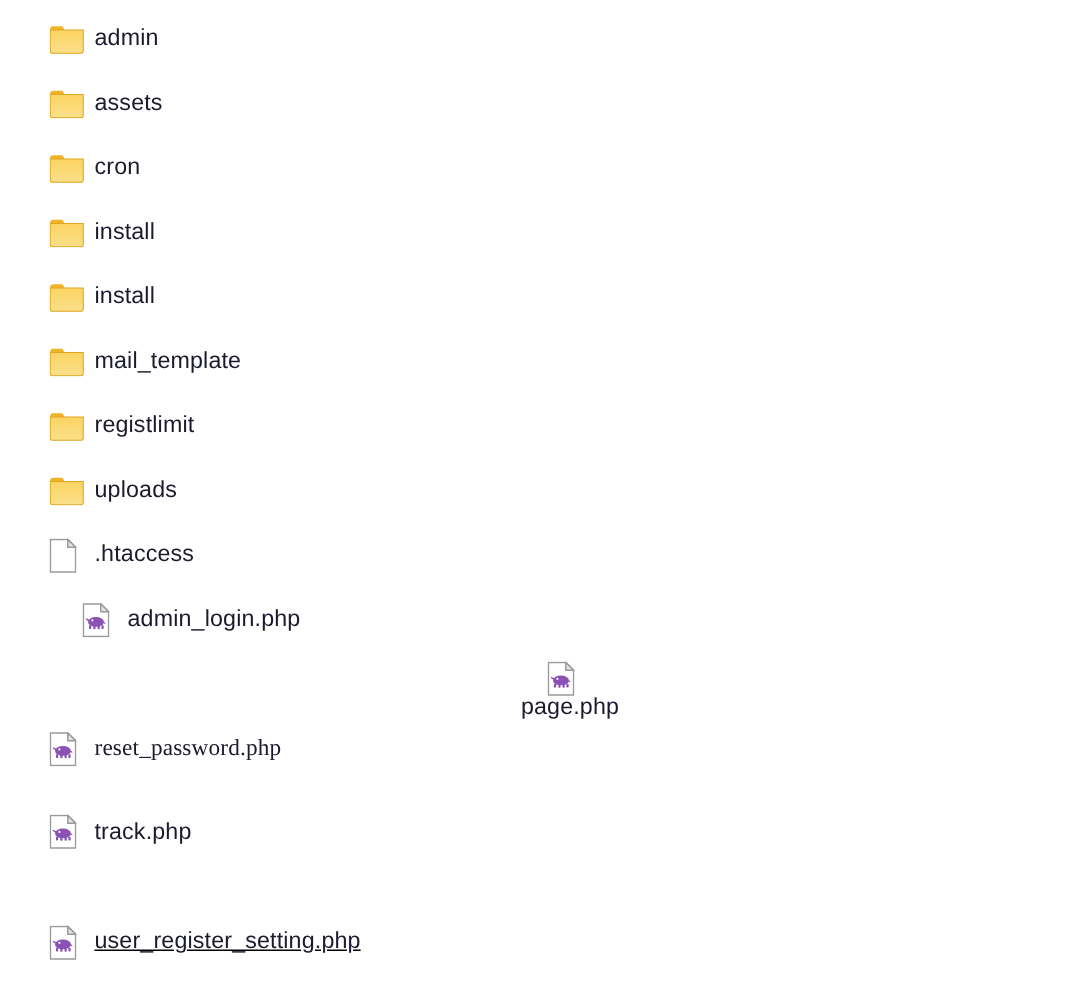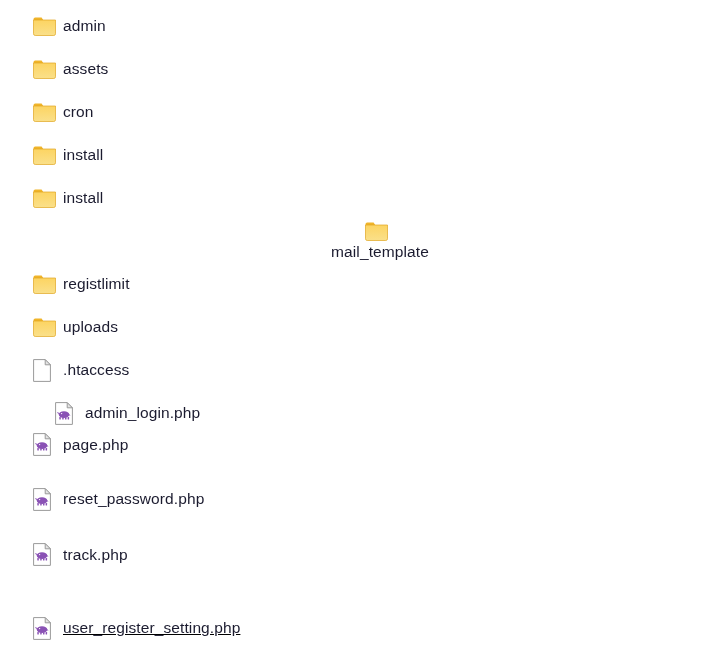--- a/index.html
+++ b/index.html
@@ -129,21 +129,21 @@
               <stop offset="0%" stop-color="#fcd462"></stop>
               <stop offset="100%" stop-color="#fae08a"></stop>
             </linearGradient>
           </defs>
           <path d="M0.5 2.2 A1.7 1.7 0 0 1 2.2 0.5 H8.6 L10.4 3.2 H0.5 Z" fill="#f0b429"></path>
           <path d="M0.5 3.0 H22.5 V16.8 A1.7 1.7 0 0 1 20.8 18.5 H2.2 A1.7 1.7 0 0 1 0.5 16.8 Z" fill="url(#fg)" stroke="#e0a520" stroke-width="0.7"></path>
         </svg>
       </span>
       <span class="label">install</span>
     </li>
-    <li class="row" style="top: 219.5px; flex-direction: column;">
+    <li class="row" style="top: 219.5px;">
       <span class="icon-wrap">
         <svg width="23" height="19" viewBox="0 0 23 19" aria-hidden="true">
           <defs>
             <linearGradient id="fg" x1="0" y1="0" x2="0" y2="1">
               <stop offset="0%" stop-color="#fcd462"></stop>
               <stop offset="100%" stop-color="#fae08a"></stop>
             </linearGradient>
           </defs>
           <path d="M0.5 2.2 A1.7 1.7 0 0 1 2.2 0.5 H8.6 L10.4 3.2 H0.5 Z" fill="#f0b429"></path>
           <path d="M0.5 3.0 H22.5 V16.8 A1.7 1.7 0 0 1 20.8 18.5 H2.2 A1.7 1.7 0 0 1 0.5 16.8 Z" fill="url(#fg)" stroke="#e0a520" stroke-width="0.7"></path>
@@ -202,40 +202,40 @@
             <rect x="7.2" y="15.2" width="1.5" height="2.3" rx="0.5"></rect>
             <rect x="10.0" y="15.2" width="1.5" height="2.3" rx="0.5"></rect>
             <rect x="12.6" y="14.9" width="1.5" height="2.5" rx="0.5"></rect>
             <path d="M14.1 12.3 q1.1 0.5 1.3 1.7 q-1.0 -0.3 -1.6 -1.0 Z"></path>
           </g>
           <circle cx="6.6" cy="11.6" r="0.7" fill="#ffffff"></circle>
         </svg>
       </span>
       <span class="label">admin_login.php</span>
     </li>
-    <li class="row" style="top: 423px;">
+    <li class="row" style="top: 440px; flex-direction: column;">
       <span class="icon-wrap">
         <svg width="18" height="23" viewBox="0 0 18 23" aria-hidden="true">
           <path d="M0.6 0.6 H12.2 L17.4 5.8 V22.4 H0.6 Z" fill="#ffffff" stroke="#9a9a9a" stroke-width="1"></path>
           <path d="M12.2 0.6 V5.8 H17.4 Z" fill="#e4e4e4" stroke="#9a9a9a" stroke-width="1"></path>
           <g fill="#8a52b5">
             <ellipse cx="9" cy="12.6" rx="5.3" ry="3.3"></ellipse>
             <path d="M3.9 12.1 q-1.5 -0.6 -1.9 -2.0 q1.5 0.2 2.4 1.1 Z"></path>
             <rect x="4.3" y="14.9" width="1.5" height="2.5" rx="0.5"></rect>
             <rect x="7.2" y="15.2" width="1.5" height="2.3" rx="0.5"></rect>
             <rect x="10.0" y="15.2" width="1.5" height="2.3" rx="0.5"></rect>
             <rect x="12.6" y="14.9" width="1.5" height="2.5" rx="0.5"></rect>
             <path d="M14.1 12.3 q1.1 0.5 1.3 1.7 q-1.0 -0.3 -1.6 -1.0 Z"></path>
           </g>
           <circle cx="6.6" cy="11.6" r="0.7" fill="#ffffff"></circle>
         </svg>
       </span>
       <span class="label">page.php</span>
     </li>
-    <li class="row" style="top: 477.5px;">
+    <li class="row" style="top: 477.5px; font-family: Liberation Serif, serif;">
       <span class="icon-wrap">
         <svg width="18" height="23" viewBox="0 0 18 23" aria-hidden="true">
           <path d="M0.6 0.6 H12.2 L17.4 5.8 V22.4 H0.6 Z" fill="#ffffff" stroke="#9a9a9a" stroke-width="1"></path>
           <path d="M12.2 0.6 V5.8 H17.4 Z" fill="#e4e4e4" stroke="#9a9a9a" stroke-width="1"></path>
           <g fill="#8a52b5">
             <ellipse cx="9" cy="12.6" rx="5.3" ry="3.3"></ellipse>
             <path d="M3.9 12.1 q-1.5 -0.6 -1.9 -2.0 q1.5 0.2 2.4 1.1 Z"></path>
             <rect x="4.3" y="14.9" width="1.5" height="2.5" rx="0.5"></rect>
             <rect x="7.2" y="15.2" width="1.5" height="2.3" rx="0.5"></rect>
             <rect x="10.0" y="15.2" width="1.5" height="2.3" rx="0.5"></rect>

